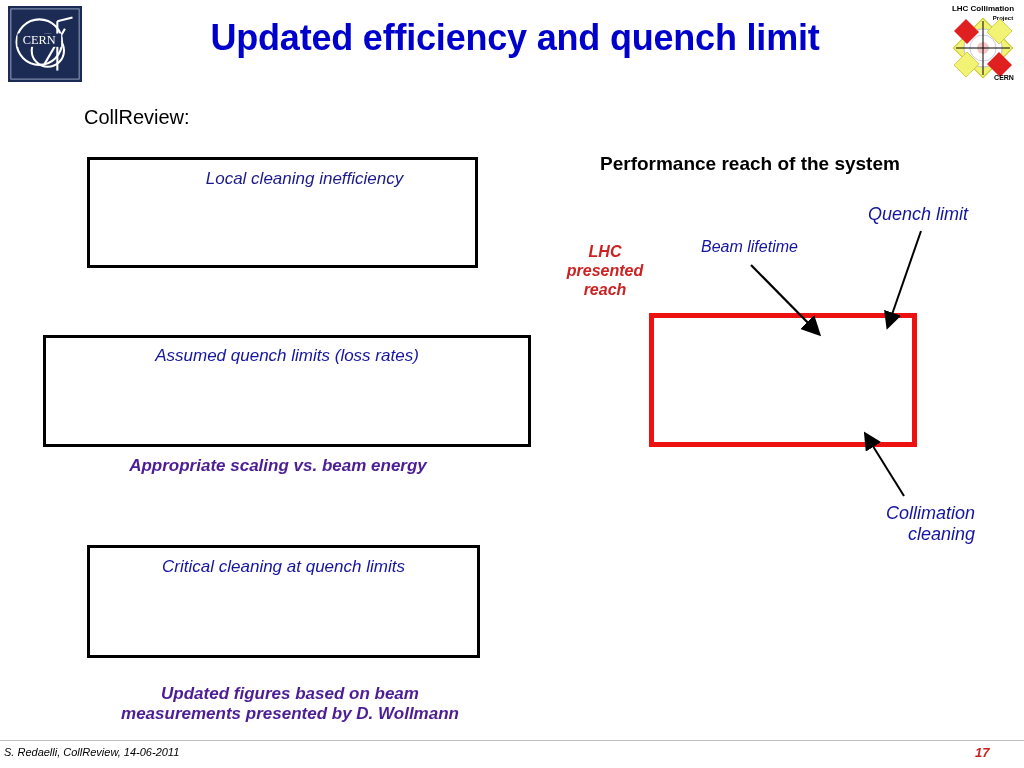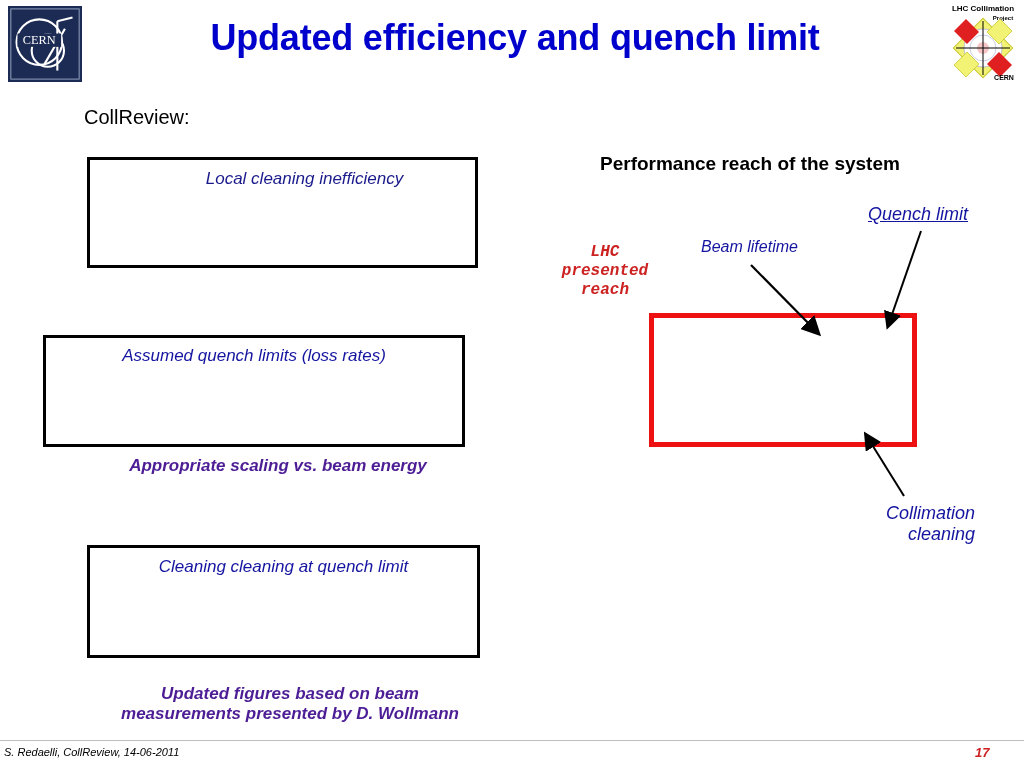--- a/index.html
+++ b/index.html
@@ -56,21 +56,21 @@
     line-height: 1.1;
     white-space: nowrap;
   }
 
   
   .txt { position: absolute; line-height: 1.18; }
   .blue-i   { color: #1a1a8c; font-style: italic; }
   .blue-i2  { color: #1414a0; font-style: italic; }
   .black-b  { color: #000000; font-weight: bold; text-align: right; }
   .black-bi { color: #4c1d95; font-weight: bold; font-style: italic; }
-  .red-bi   { color: #CC2222; font-weight: bold; font-style: italic; font-family: Liberation Mono, monospace; }
+  .red-bi   { color: #CC2222; font-weight: bold; font-style: italic; }
 
   .definitions {
     left: 84px; top: 106px;
     font-size: 20px; color: #000000;
   }
 
   
   .box-black {
     position: absolute;
     border: 3px solid #000000;
@@ -86,39 +86,38 @@
   .box-label {
     position: absolute;
     left: 0; right: 0;
     text-align: center;
     font-size: 17px;
   }
 
   #box1 { left: 87px;  top: 157px; width: 391px; height: 111px; }
   #box1-label { top: 9px; margin-left: 44px; }
 
-  #box2 { left: 43px;  top: 335px; width: 422px; height: 112px; }
+  #box2 { left: 43px;  top: 335px; width: 488px; height: 112px; }
   #box2-label { top: 8px; }
 
   #box3 { left: 87px;  top: 545px; width: 393px; height: 113px; }
   #box3-label { top: 9px; }
 
   #box-red { left: 649px; top: 313px; width: 268px; height: 134px; }
 
   
   .perf-reach {
     left: 600px; top: 153px;
     font-size: 19px;
     white-space: nowrap;
   }
   .quench-limit {
     left: 868px; top: 204px;
     font-size: 18px;
     white-space: nowrap;
-    text-decoration: underline;
   }
   .lhc-reach {
     left: 557px; top: 243px;
     width: 96px;
     text-align: center;
     font-size: 16px;
   }
   .beam-lifetime {
     left: 701px; top: 238px;
     font-size: 16px;
@@ -226,21 +225,21 @@
     <div class="box-label blue-i" id="box1-label">Local cleaning inefficiency</div>
   </div>
 
   <div class="box-black" id="box2">
     <div class="box-label blue-i2" id="box2-label">Assumed quench limits (loss rates)</div>
   </div>
 
   <div class="txt scaling-note black-bi">Appropriate scaling vs. beam energy</div>
 
   <div class="box-black" id="box3">
-    <div class="box-label blue-i2" id="box3-label">Cleaning cleaning at quench limit</div>
+    <div class="box-label blue-i2" id="box3-label">Critical cleaning at quench limits</div>
   </div>
 
   <div class="txt updated-note black-bi">
     <div>Updated figures based on beam</div>
     <div>measurements presented by D. Wollmann</div>
   </div>
 
   <div class="txt perf-reach black-b">Performance reach of the system</div>
 
   <div class="txt quench-limit blue-i2">Quench limit</div>

